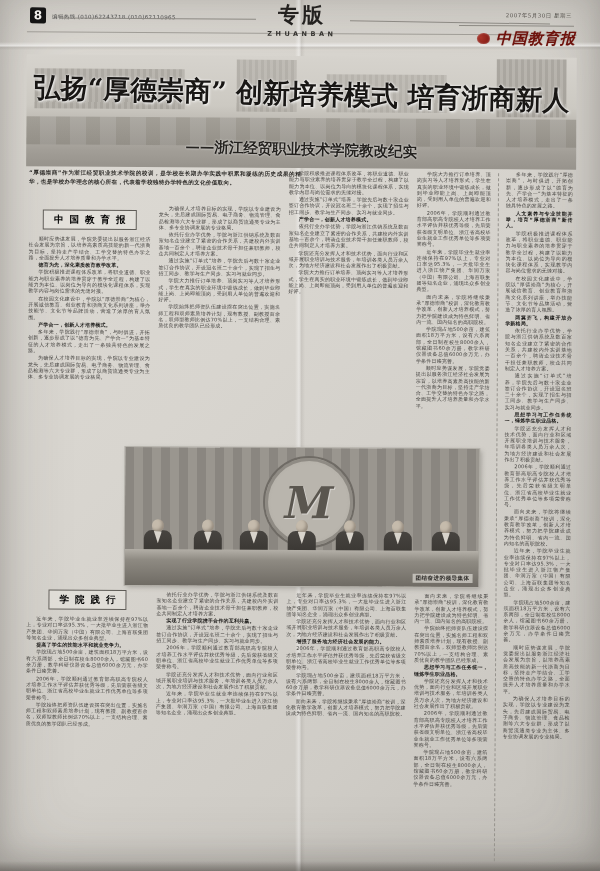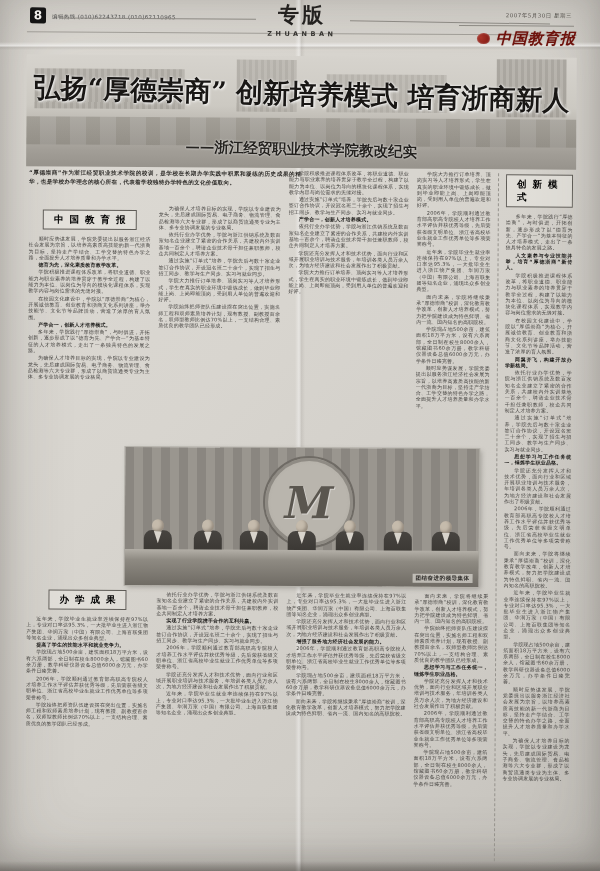--- a/index.html
+++ b/index.html
@@ -171,39 +171,38 @@
       </div>
     <div class="col c4t">
         <div class="para">学院大力推行订单培养、顶岗实习等人才培养形式，学生在真实的职业环境中锻炼成长，做到毕业即能上岗、上岗即能顶岗，受到用人单位的普遍欢迎和好评。</div>
         <div class="para">2006年，学院顺利通过教育部高职高专院校人才培养工作水平评估并获优秀等级，先后荣获省级文明单位、浙江省高校毕业生就业工作优秀单位等多项荣誉称号。</div>
         <div class="para">近年来，学院毕业生就业率连续保持在97%以上，专业对口率达95.3%，一大批毕业生进入浙江物产集团、华润万家（中国）有限公司、上海百联集团等知名企业，涌现出众多创业典型。</div>
         <div class="para">面向未来，学院将继续秉承“厚德崇商”校训，深化教育教学改革，创新人才培养模式，努力把学院建设成为特色鲜明、省内一流、国内知名的高职院校。</div>
         <div class="para">学院现占地500余亩，建筑面积18万平方米，设有六系两部，全日制在校生8000余人，馆藏图书60余万册，教学科研仪器设备总值6000余万元，办学条件日臻完善。</div>
         <div class="para">顺时应势谋发展，学院党委提出以服务浙江经济社会发展为宗旨，以培养高素质高技能的新一代浙商为目标，坚持走产学结合、工学交替的特色办学之路，全面提升人才培养质量和办学水平。</div>
       </div>
     <div class="col c5">
-        <div class="secbox">创新模式</div>
         <div class="para">多年来，学院践行“厚德崇商”，与时俱进，开拓创新，逐步形成了以“德育为先、产学合一”为基本特征的人才培养模式，走出了一条独具特色的发展之路。</div>
         <div class="lead">人文素养与专业技能并举，培育“厚德浙商”新传人。</div>
         <div class="para">学院积极推进课程体系改革，将职业道德、职业能力与职业素养的培养贯穿于教学全过程，构建了以能力为本位、以岗位为导向的模块化课程体系，实现教学内容与岗位需求的无缝对接。</div>
         <div class="para">在校园文化建设中，学院以“厚德崇商”为核心，开展诚信教育、创业教育和浙商文化系列讲座，举办技能节、文化节等品牌活动，营造了浓厚的育人氛围。</div>
         <div class="lead">两翼齐飞，构建开放办学新格局。</div>
         <div class="para">依托行业办学优势，学院与浙江供销系统及数百家知名企业建立了紧密的合作关系，共建校内外实训基地一百余个，聘请企业技术骨干担任兼职教师，校企共同制定人才培养方案。</div>
         <div class="para">通过实施“订单式”培养，学院先后与数十家企业签订合作协议，开设冠名班二十余个，实现了招生与招工同步、教学与生产同步、实习与就业同步。</div>
         <div class="lead">思想学习与工作任务统一，锤炼学生职业品格。</div>
         <div class="para">学院还充分发挥人才和技术优势，面向行业和区域开展职业培训与技术服务，年培训各类人员万余人次，为地方经济建设和社会发展作出了积极贡献。</div>
         <div class="para">2006年，学院顺利通过教育部高职高专院校人才培养工作水平评估并获优秀等级，先后荣获省级文明单位、浙江省高校毕业生就业工作优秀单位等多项荣誉称号。</div>
         <div class="para">面向未来，学院将继续秉承“厚德崇商”校训，深化教育教学改革，创新人才培养模式，努力把学院建设成为特色鲜明、省内一流、国内知名的高职院校。</div>
         <div class="para">近年来，学院毕业生就业率连续保持在97%以上，专业对口率达95.3%，一大批毕业生进入浙江物产集团、华润万家（中国）有限公司、上海百联集团等知名企业，涌现出众多创业典型。</div>
         <div class="para">学院现占地500余亩，建筑面积18万平方米，设有六系两部，全日制在校生8000余人，馆藏图书60余万册，教学科研仪器设备总值6000余万元，办学条件日臻完善。</div>
         <div class="para">顺时应势谋发展，学院党委提出以服务浙江经济社会发展为宗旨，以培养高素质高技能的新一代浙商为目标，坚持走产学结合、工学交替的特色办学之路，全面提升人才培养质量和办学水平。</div>
         <div class="para">为确保人才培养目标的实现，学院以专业建设为龙头，先后建成国际贸易、电子商务、物流管理、食品检测等六大专业群，形成了以商贸流通类专业为主体、多专业协调发展的专业格局。</div>
       </div>
     <div class="col c1b">
-        <div class="secbox">办学成果</div>
+        <div class="secbox">学院践行</div>
         <div class="para">近年来，学院毕业生就业率连续保持在97%以上，专业对口率达95.3%，一大批毕业生进入浙江物产集团、华润万家（中国）有限公司、上海百联集团等知名企业，涌现出众多创业典型。</div>
         <div class="lead">提高了学生的技能水平和就业竞争力。</div>
         <div class="para">学院现占地500余亩，建筑面积18万平方米，设有六系两部，全日制在校生8000余人，馆藏图书60余万册，教学科研仪器设备总值6000余万元，办学条件日臻完善。</div>
         <div class="para">2006年，学院顺利通过教育部高职高专院校人才培养工作水平评估并获优秀等级，先后荣获省级文明单位、浙江省高校毕业生就业工作优秀单位等多项荣誉称号。</div>
         <div class="para">学院始终把师资队伍建设摆在突出位置，实施名师工程和双师素质培养计划，现有教授、副教授百余名，双师型教师比例达70%以上，一支结构合理、素质优良的教学团队已经形成。</div>
       </div>
     <div class="col c2b">
         <div class="para">依托行业办学优势，学院与浙江供销系统及数百家知名企业建立了紧密的合作关系，共建校内外实训基地一百余个，聘请企业技术骨干担任兼职教师，校企共同制定人才培养方案。</div>
         <div class="lead">实现了行业学院携手合作的互利共赢。</div>
         <div class="para">通过实施“订单式”培养，学院先后与数十家企业签订合作协议，开设冠名班二十余个，实现了招生与招工同步、教学与生产同步、实习与就业同步。</div>

